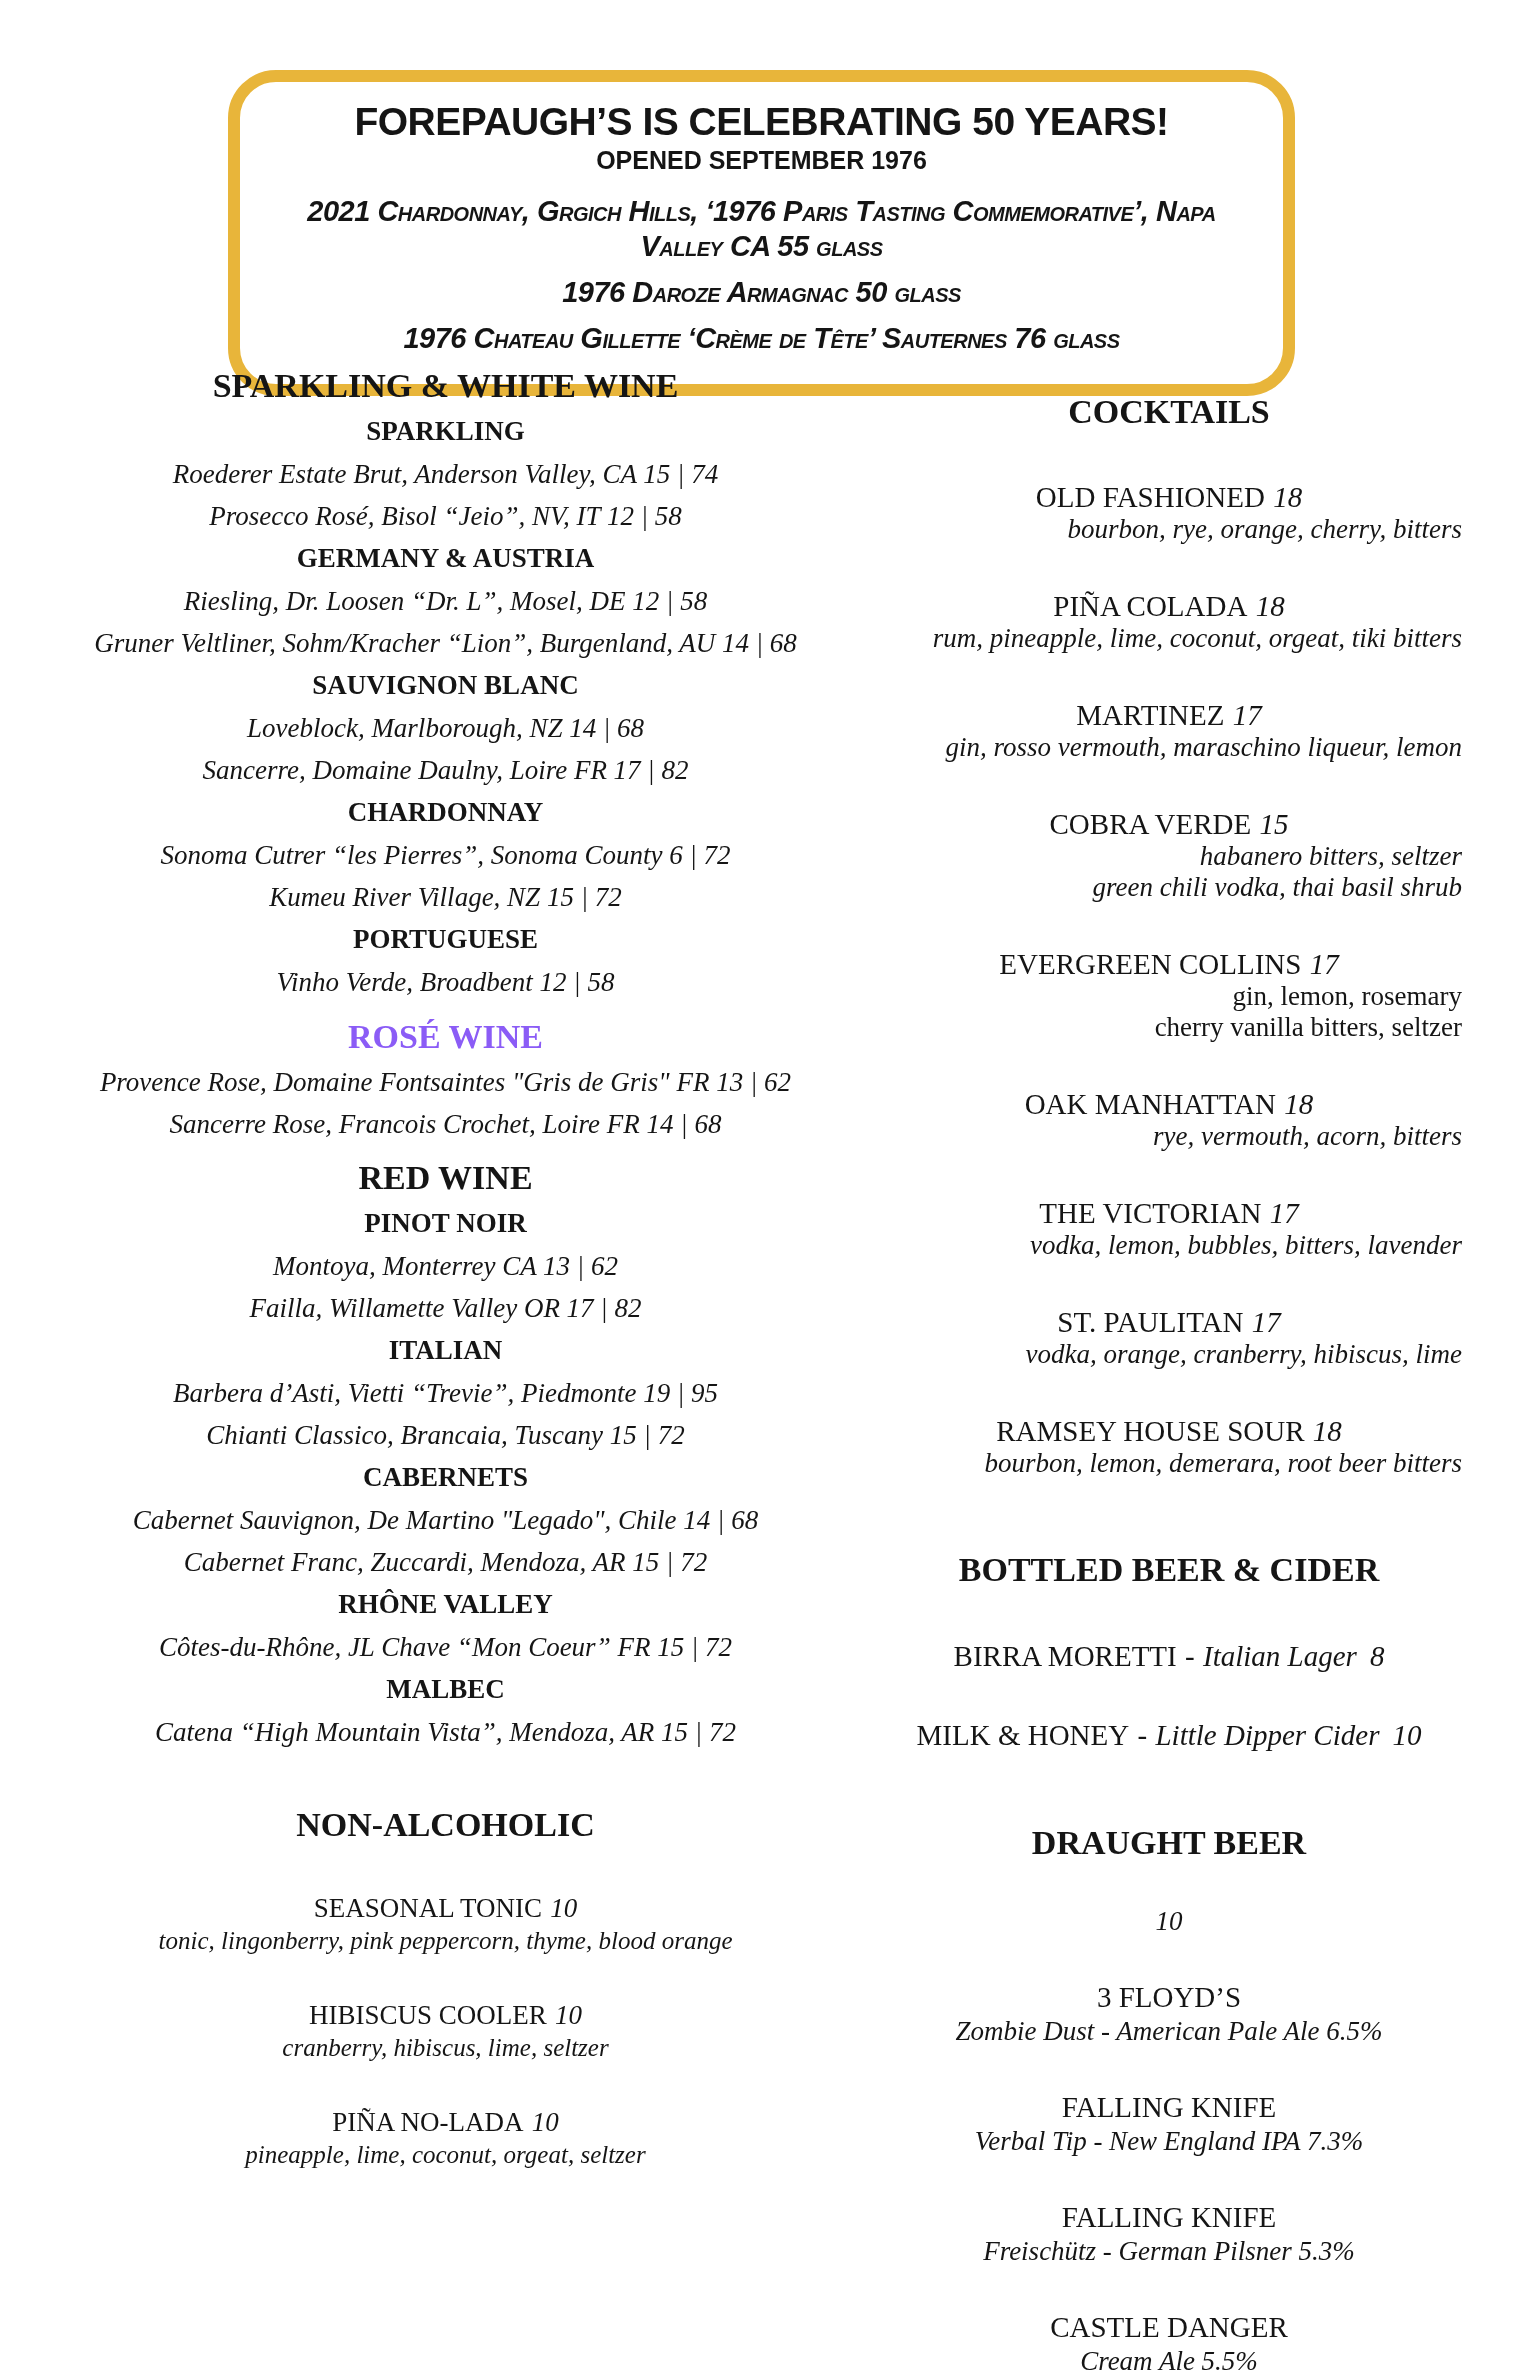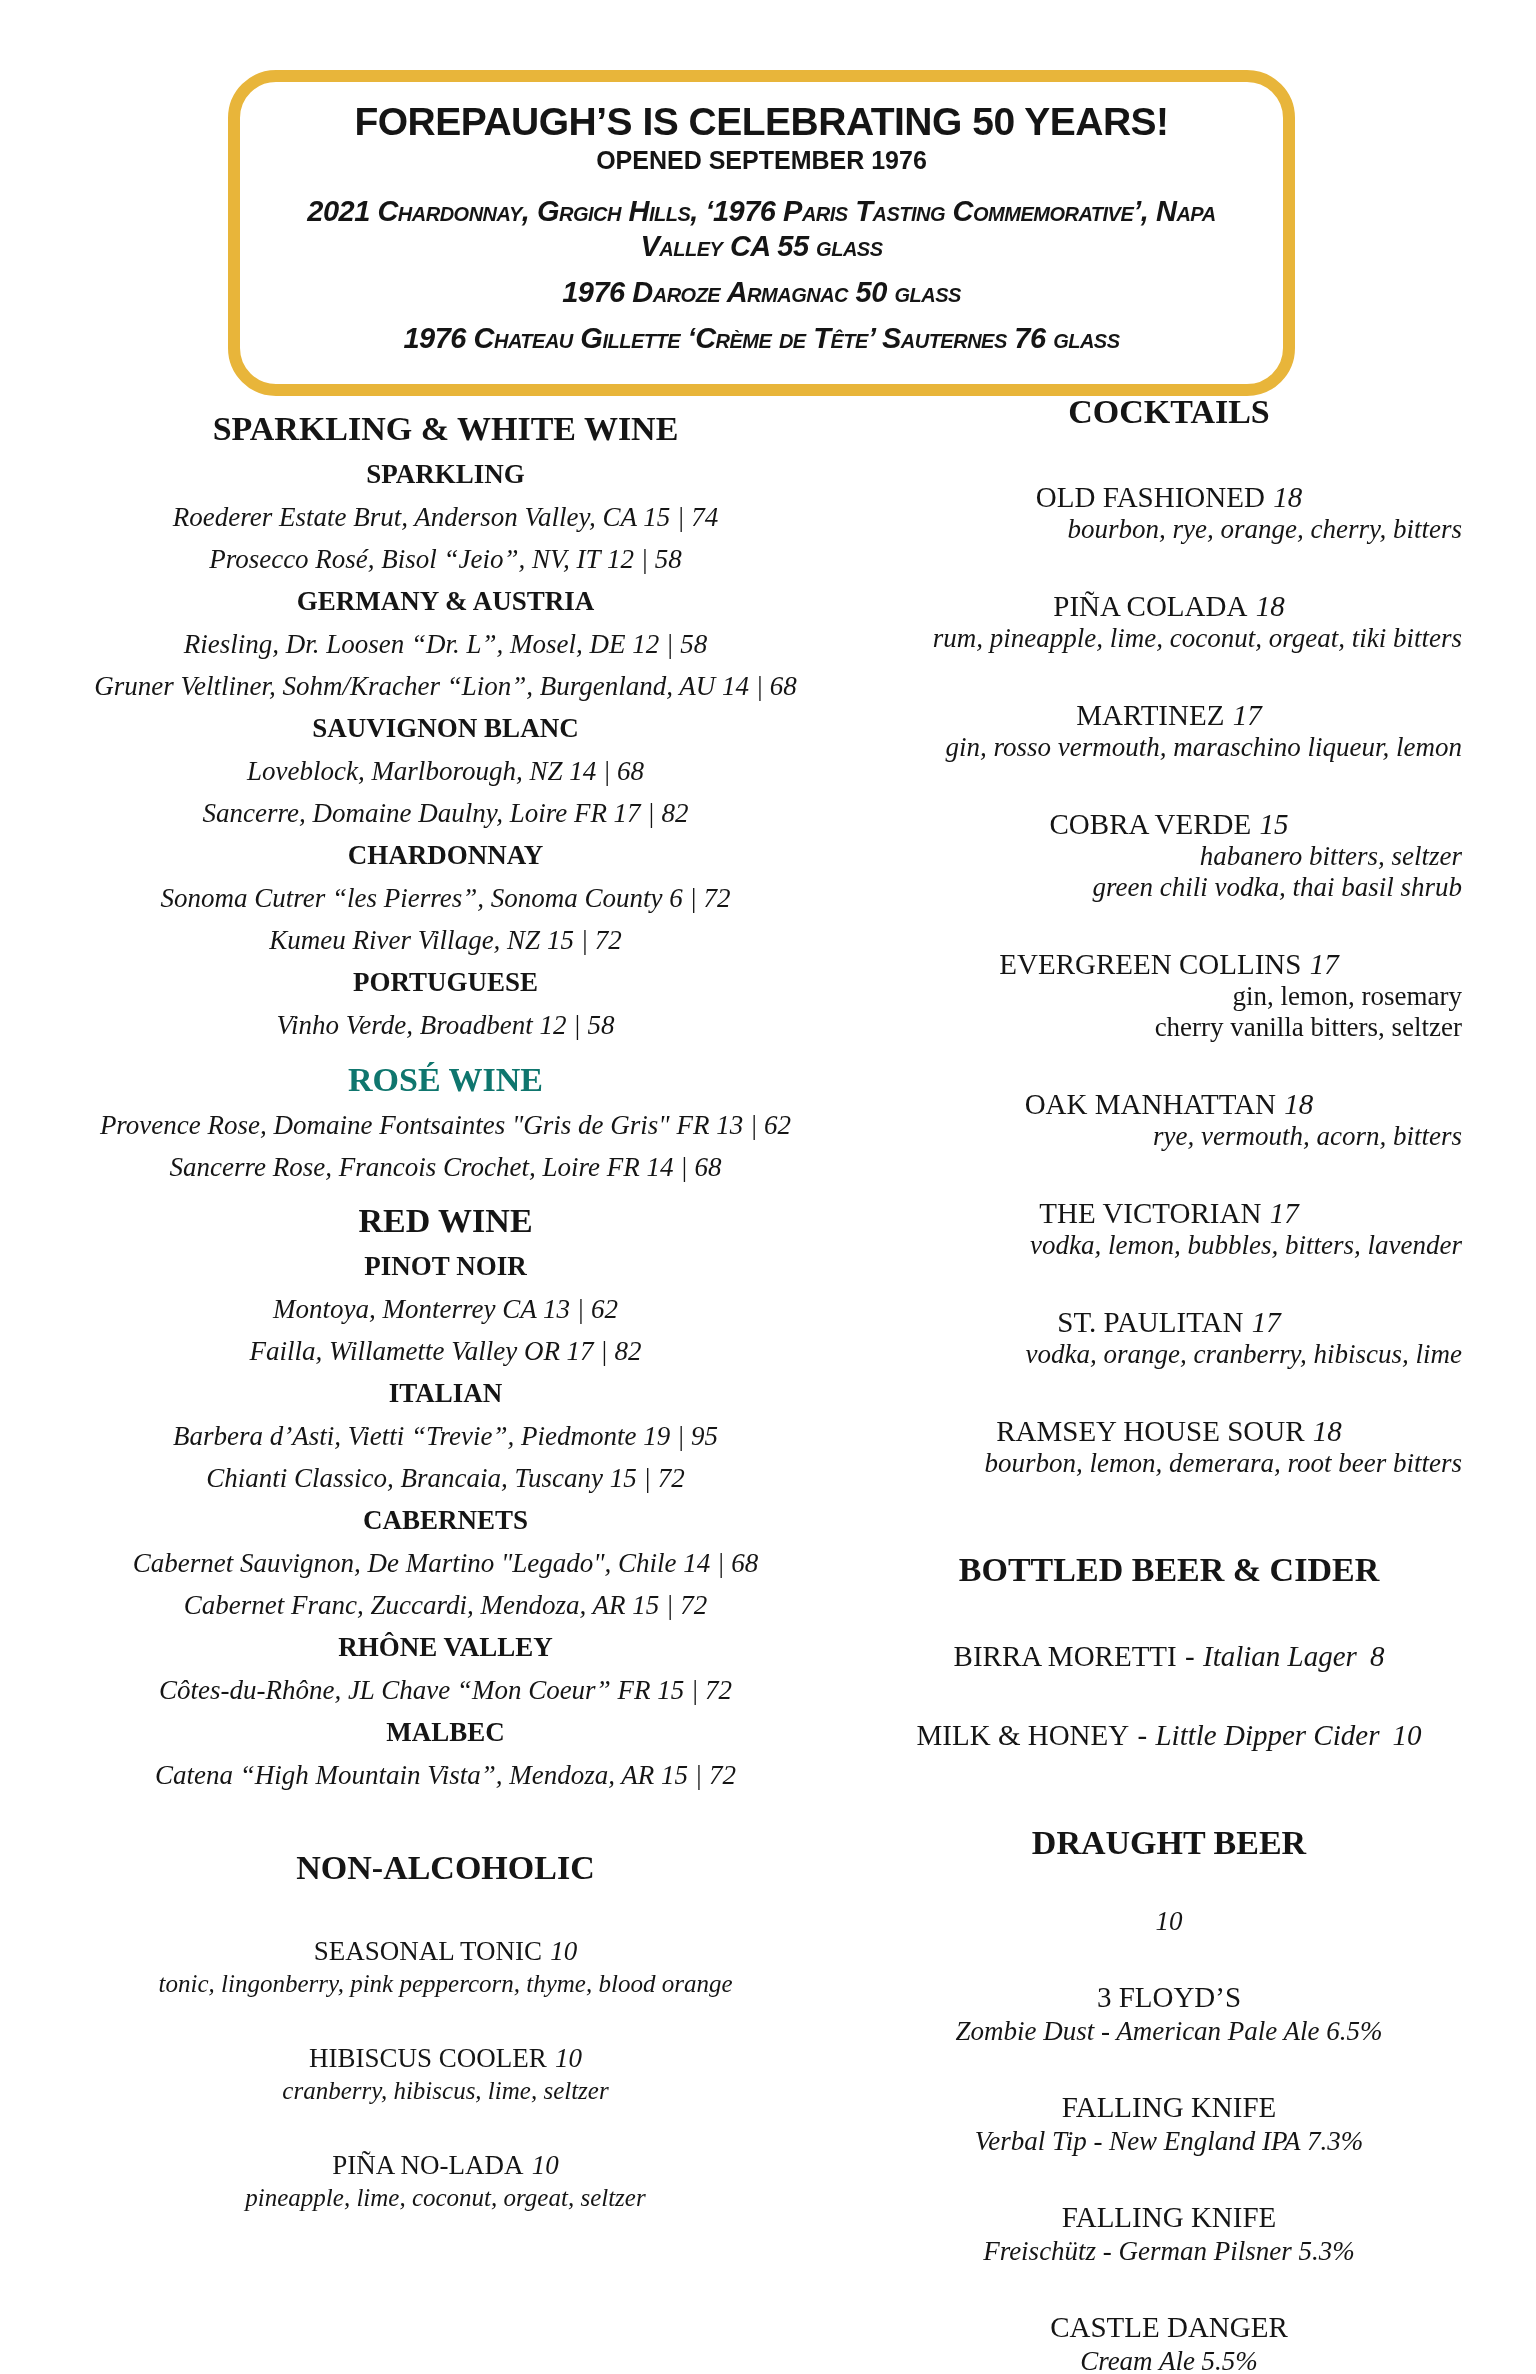--- a/index.html
+++ b/index.html
@@ -15,25 +15,25 @@
     font-family:"Liberation Sans", sans-serif; background:#ffffff;
   }
   .banner-title { font-size:39px; font-weight:700; line-height:45px; letter-spacing:-0.5px; }
   .banner-sub   { font-size:25px; font-weight:700; line-height:32px; }
   .banner-items { margin-top:18.6px; }
   .banner-item  {
     font-size:29px; font-weight:700; font-style:italic;
     font-variant:small-caps; line-height:35px; margin-top:11px; letter-spacing:-0.5px;
   }
   
-  .col-left  { position:absolute; left:78px;  top:396px; width:735px; text-align:center; }
+  .col-left  { position:absolute; left:78px;  top:353px; width:735px; text-align:center; }
   .col-right { position:absolute; left:876px; top:388px; width:586px; text-align:center; }
   
   .l-major { font-size:34px; font-weight:700; line-height:48px; margin-top:9.3px; }
-  .l-rose  { font-size:34px; font-weight:700; line-height:48px; margin-top:9.3px; color:#0f766e; }
+  .l-rose  { font-size:34px; font-weight:700; line-height:48px; margin-top:9.3px; color:#8b5cf6; }
   .l-sub   { font-size:27px; font-weight:700; line-height:43px; }
   .l-item  { font-size:27px; font-style:italic; line-height:42px; }
   .l-gap   { margin-top:0; }
   .l-biggap{ margin-top:48px; margin-bottom:24px; }
   .na-block{ margin-top:43px; }
   .na-name { font-size:27px; line-height:33px; }
   .na-price{ font-style:italic; margin-left:8.3px; }
   .na-desc { font-size:25px; font-style:italic; line-height:31px; }
   
   .r-header { font-size:34px; font-weight:700; line-height:48px;font-family:Liberation Serif, serif; }

